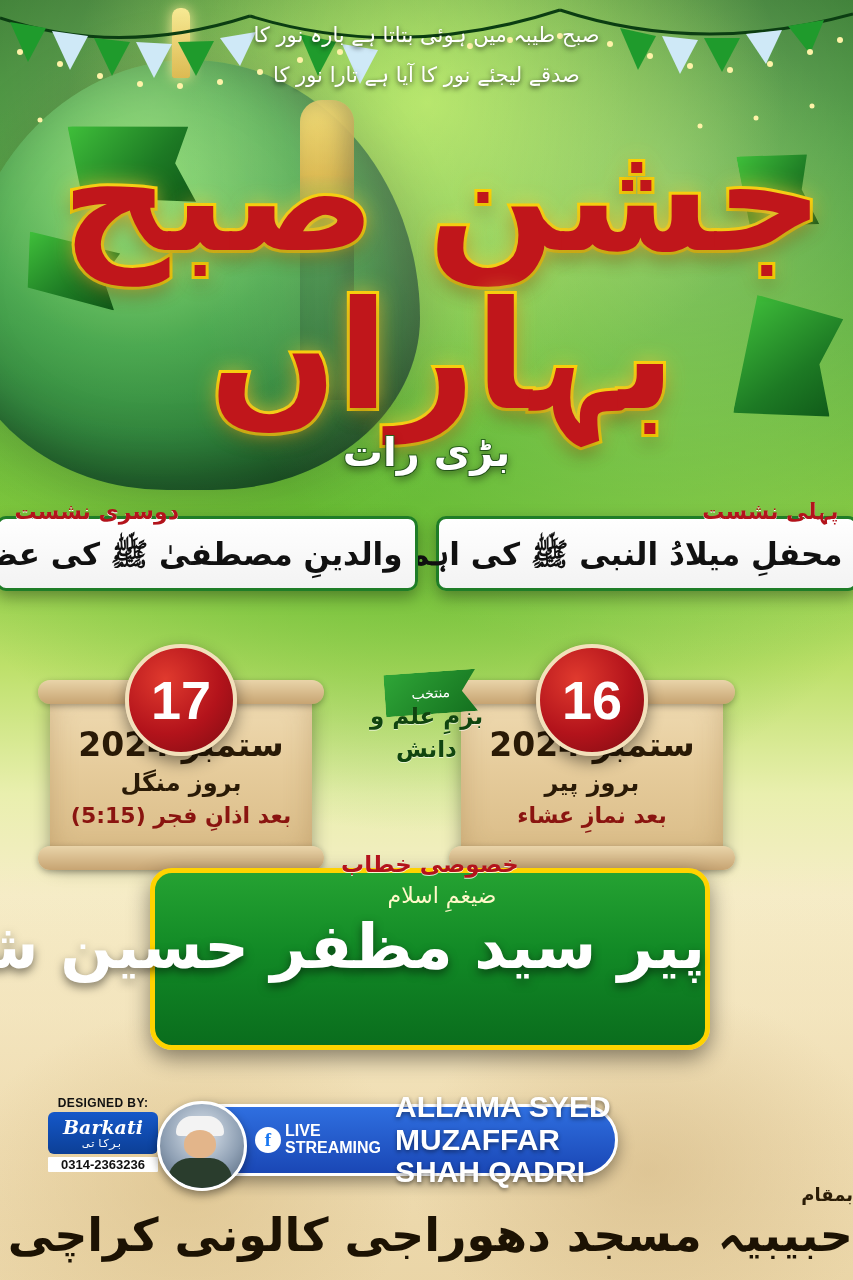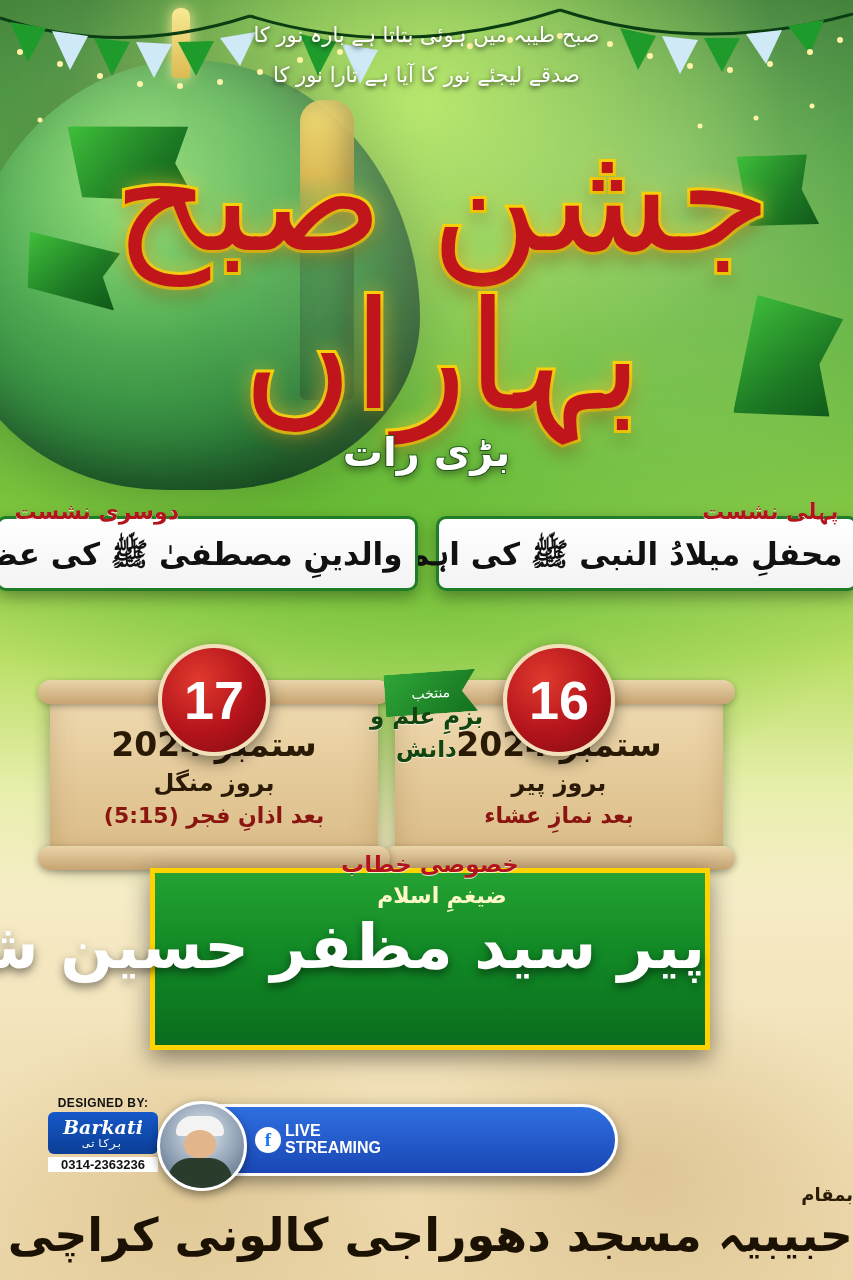--- a/index.html
+++ b/index.html
@@ -115,21 +115,21 @@
   .title-wrap {
     position: absolute;
     top: 120px;
     left: 0; right: 0;
     text-align: center;
     direction: rtl;
   }
   .title-main {
     font-family: "DejaVu Sans", sans-serif;
     font-size: 150px;
-    font-weight: normal;
+    font-weight: bold;
     line-height: 1.05;
     color: #c0161b;
     -webkit-text-stroke: 6px #ffd300;
     paint-order: stroke fill;
     text-shadow:
       0 0 22px rgba(255,220,60,.85),
       0 8px 18px rgba(0,0,0,.45);
     letter-spacing: -6px;
     padding-left: 32px;
   }
@@ -189,21 +189,21 @@
   
   .dates {
     position: absolute;
     top: 640px;
     left: 0; right: 0;
     height: 240px;
   }
   .scroll {
     position: absolute;
     top: 50px;
-    width: 328px;
+    width: 262px;
     height: 170px;
     background:
       linear-gradient(180deg, #f0dcb4 0%, #e6cc9c 45%, #d9bb86 100%);
     border-radius: 8px;
     box-shadow: 0 8px 18px rgba(0,0,0,.35), inset 0 0 28px rgba(140,100,50,.3);
     direction: rtl;
     text-align: center;
     padding-top: 34px;
     box-sizing: border-box;
   }
@@ -298,21 +298,21 @@
 
   
   .speaker-panel {
     position: absolute;
     left: 150px;
     top: 868px;
     width: 560px;
     height: 182px;
     background: linear-gradient(180deg, #25a232 0%, #128a26 45%, #0a6d1d 100%);
     border: 5px solid #ffd300;
-    border-radius: 0;
+    border-radius: 22px;
     box-shadow: 0 8px 22px rgba(0,0,0,.45);
     direction: rtl;
     text-align: center;
     padding-top: 8px;
     box-sizing: border-box;
   }
   .speaker-kicker {
     position: absolute;
     top: -22px;
     left: 50%;
@@ -321,21 +321,21 @@
     font-weight: bold;
     font-size: 23px;
     font-family: "DejaVu Sans", sans-serif;
     text-shadow: 0 1px 0 rgba(255,255,255,.8);
     white-space: nowrap;
   }
   .speaker-title {
     color: #fff8c9;
     font-family: "DejaVu Sans", sans-serif;
     font-size: 22px;
-    font-weight: bold;
+    font-weight: normal;
     margin-top: 2px;
     padding-left: 24px;
   }
   .speaker-name {
     color: #ffffff;
     font-family: "DejaVu Sans", sans-serif;
     font-size: 62px;
     font-weight: bold;
     line-height: 1.25;
     text-shadow: 0 4px 10px rgba(0,0,0,.5);
@@ -599,20 +599,24 @@
       <div class="face"></div>
       <div class="body"></div>
     </div>
     <div class="fb-badge">
       <div class="fb-circle">f</div>
       <div class="live-word">
         <div>LIVE</div>
         <div>STREAMING</div>
       </div>
     </div>
+    <div class="live-name">
+      <div>ALLAMA SYED</div>
+      <div>MUZAFFAR SHAH QADRI</div>
+    </div>
   </div>
 
   <div class="venue">
     <div class="venue-top">بمقام</div>
     <div class="venue-main">حبیبیہ مسجد دھوراجی کالونی کراچی</div>
   </div>
 
 </div>
 
 </body></html>

